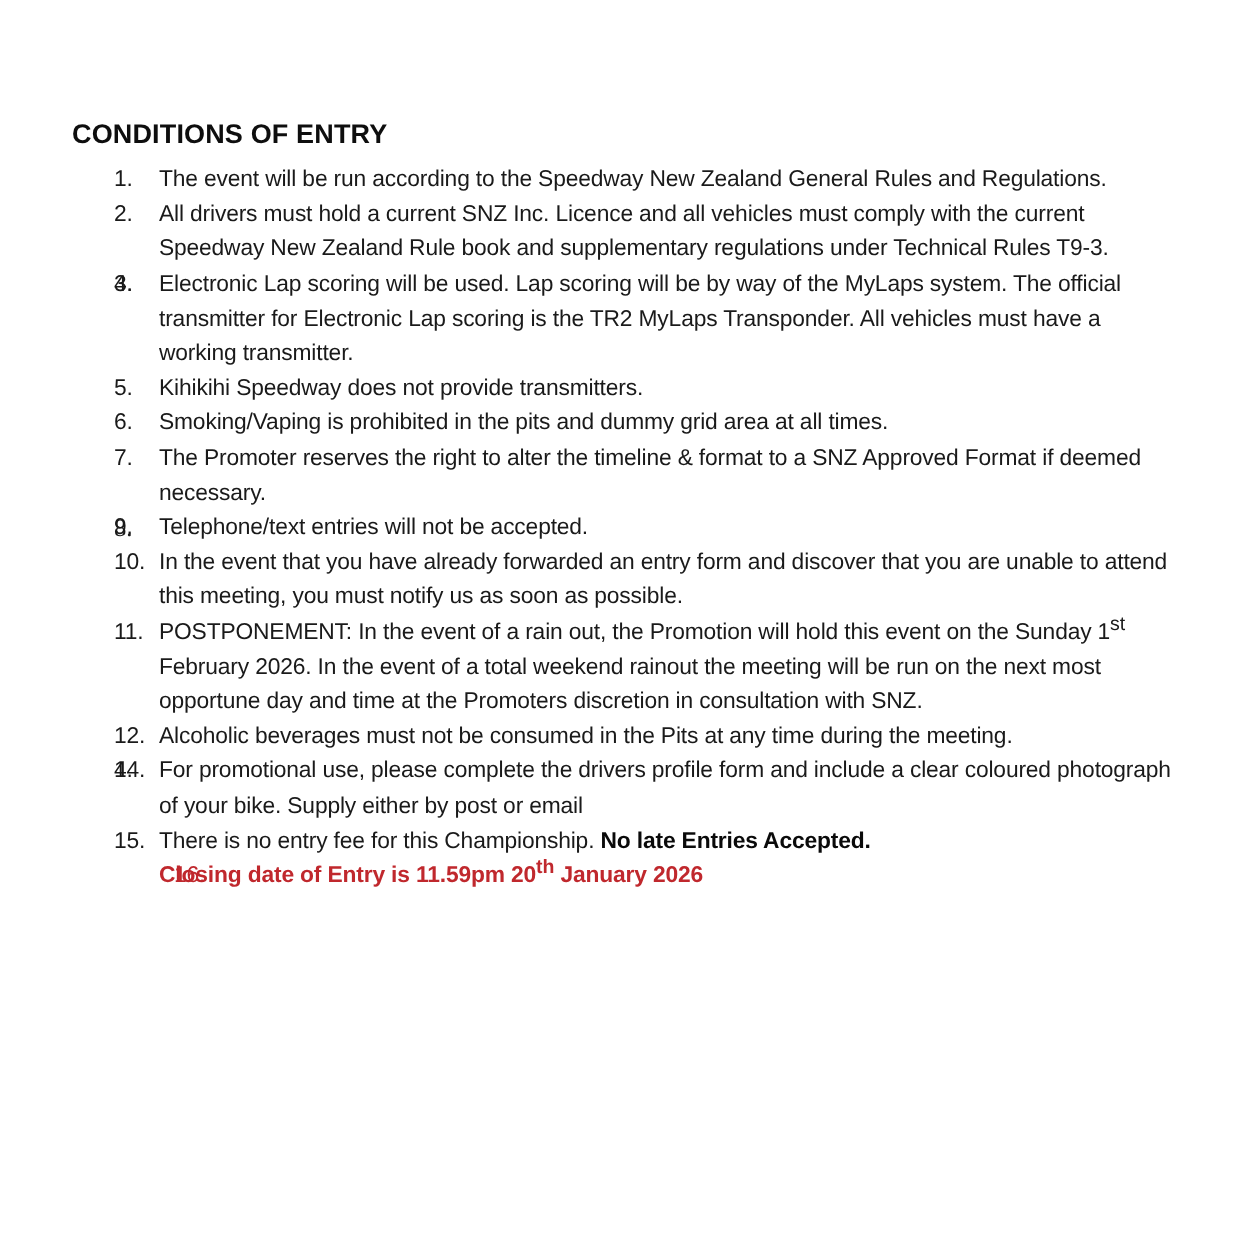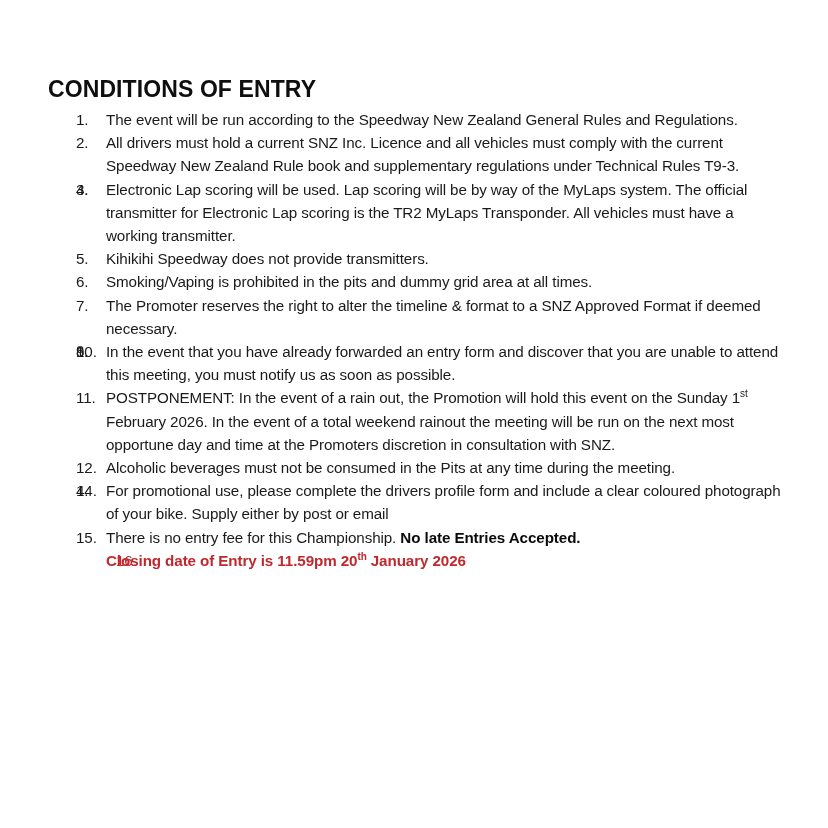--- a/index.html
+++ b/index.html
@@ -1,45 +1,45 @@
 <!DOCTYPE html>
 <html><head>
 <meta charset="utf-8">
 <style>
   html, body { margin: 0; padding: 0; background: #ffffff; }
   body { width: 828px; height: 828px; position: relative; overflow: hidden;
          font-family: "Liberation Sans", "DejaVu Sans", sans-serif; color: #111; }
   .page { position: absolute; left: 48px; top: 74px; width: 740px; }
-  .title { font-family: "Liberation Sans", sans-serif; font-weight: bold; font-size: 23px;
+  .title { font-family: "Liberation Sans", sans-serif; font-weight: bold; font-size: 18px;
            letter-spacing: 0.1px; margin: 0 0 4px 0; line-height: 30px; color: #0e0e0e; }
   ol.conds { list-style: none; margin: 0; padding: 0; }
   ol.conds li { position: relative; padding-left: 58px; font-size: 15.2px; line-height: 23.2px;
                 font-family: "Liberation Sans", sans-serif; color: #1a1a1a; letter-spacing: -0.1px; }
   ol.conds li .num { position: absolute; left: 28px; top: 0; }
   ol.conds li.serif { font-family: "Liberation Serif", serif; font-size: 16.5px; }
   ol.conds li.red { color: #c0282d; font-weight: bold; }
   ol.conds li.red .num { font-weight: normal; margin-left: 40px; }
-  sup { font-size: 10px; line-height: 0; vertical-align: 6px; }
+  sup { font-size: 13px; line-height: 0; vertical-align: 6px; }
   b { color: #0a0a0a; margin-top: 29px; }
 </style>
 </head>
 <body>
 
 <div class="page">
   <h1 class="title">CONDITIONS OF ENTRY</h1>
   <ol class="conds">
     <li><span class="num">1.</span><span>The event will be run according to the Speedway New Zealand General Rules and Regulations.</span></li>
     <li><span class="num">2.</span><span>All drivers must hold a current SNZ Inc. Licence and all vehicles must comply with the current Speedway New Zealand Rule book and supplementary regulations under Technical Rules T9-3.</span></li>
     <li><span class="num">3.</span></li>
     <li><span class="num">4.</span><span>Electronic Lap scoring will be used. Lap scoring will be by way of the MyLaps system. The official transmitter for Electronic Lap scoring is the TR2 MyLaps Transponder. All vehicles must have a working transmitter.</span></li>
     <li><span class="num">5.</span><span>Kihikihi Speedway does not provide transmitters.</span></li>
     <li><span class="num">6.</span><span>Smoking/Vaping is prohibited in the pits and dummy grid area at all times.</span></li>
     <li><span class="num">7.</span><span>The Promoter reserves the right to alter the timeline &amp; format to a SNZ Approved Format if deemed necessary.</span></li>
     <li class="serif"><span class="num">8.</span></li>
-    <li><span class="num">9.</span></li>
+    <li><span class="num">9.</span><span>Telephone/text entries will not be accepted.</span></li>
     <li><span class="num">10.</span><span>In the event that you have already forwarded an entry form and discover that you are unable to attend this meeting, you must notify us as soon as possible.</span></li>
     <li><span class="num">11.</span><span>POSTPONEMENT: In the event of a rain out, the Promotion will hold this event on the Sunday 1</span><sup>st</sup><span> February 2026. In the event of a total weekend rainout the meeting will be run on the next most opportune day and time at the Promoters discretion in consultation with SNZ.</span></li>
     <li><span class="num">12.</span><span>Alcoholic beverages must not be consumed in the Pits at any time during the meeting.</span></li>
     <li><span class="num">4.</span></li>
     <li><span class="num">14.</span><span>For promotional use, please complete the drivers profile form and include a clear coloured photograph of your bike. Supply either by post or email</span></li>
     <li><span class="num">15.</span><span>There is no entry fee for this Championship. </span><b>No late Entries Accepted.</b></li>
     <li class="red"><span class="num">16.</span><span>Closing date of Entry is 11.59pm 20</span><sup>th</sup><span> January 2026</span></li>
   </ol>
 </div>
 

